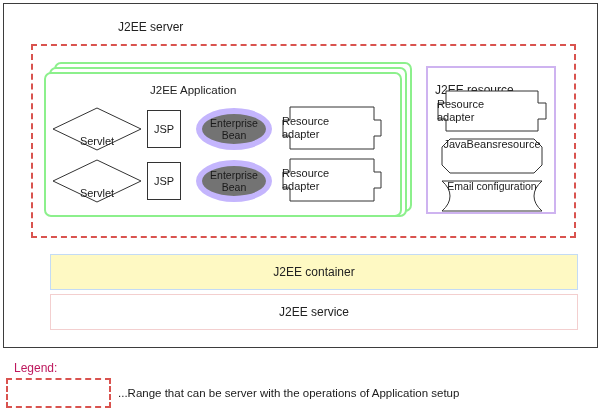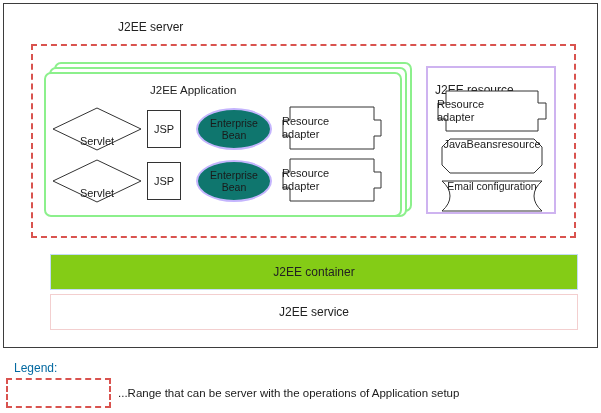--- a/index.html
+++ b/index.html
@@ -53,21 +53,21 @@
     position:absolute;left:0;top:12px;width:90px;height:44px;
     display:flex;align-items:center;justify-content:center;
     font-size:11px;color:#1a1a1a;
   }
   
   .rect-box{
     border:1px solid #333;background:#fff;
   }
   
   .ellipse-box{
-    border:2px solid #c4b5fd;border-radius:50%;background:#0f766e;
+    border:6px solid #c4b5fd;border-radius:50%;background:#737373;
   }
   
   .svgshape svg{position:absolute;left:0;top:0;}
   .svgshape .cap{
     position:absolute;left:0;top:0;width:100%;height:100%;
     display:flex;align-items:flex-start;justify-content:center;
     text-align:center;font-size:11px;line-height:13px;color:#1a1a1a;
   }
 
   
@@ -76,35 +76,35 @@
     border:2.5px solid #ceb3f0;background:#fff;
   }
   #resource-title{
     left:435px;top:82px;width:120px;height:16px;
     font-size:12px;line-height:16px;color:#222;
   }
 
   
   #container-bar{
     left:50px;top:254px;width:528px;height:36px;
-    border:1px solid #c3dbf5;background:#84cc16;
+    border:1px solid #c3dbf5;background:#fef9c3;
   }
   #service-bar{
     left:50px;top:294px;width:528px;height:36px;
     border:1px solid #f3cfcf;background:#fff;
   }
   .bar-label{
     width:100%;height:100%;display:flex;align-items:center;justify-content:center;
     font-size:12px;color:#222;
   }
 
   
   #legend-title{
     left:14px;top:360px;width:120px;height:16px;
-    font-size:12px;line-height:16px;color:#0369a1;
+    font-size:12px;line-height:16px;color:#be185d;
   }
   #legend-swatch{
     left:6px;top:378px;width:105px;height:30px;
     border:2.5px dashed #d9534f;background:transparent;
   }
   #legend-text{
     left:118px;top:385px;width:470px;height:16px;
     font-size:11.5px;line-height:16px;color:#1a1a1a;white-space:nowrap;
   }
 </style>

